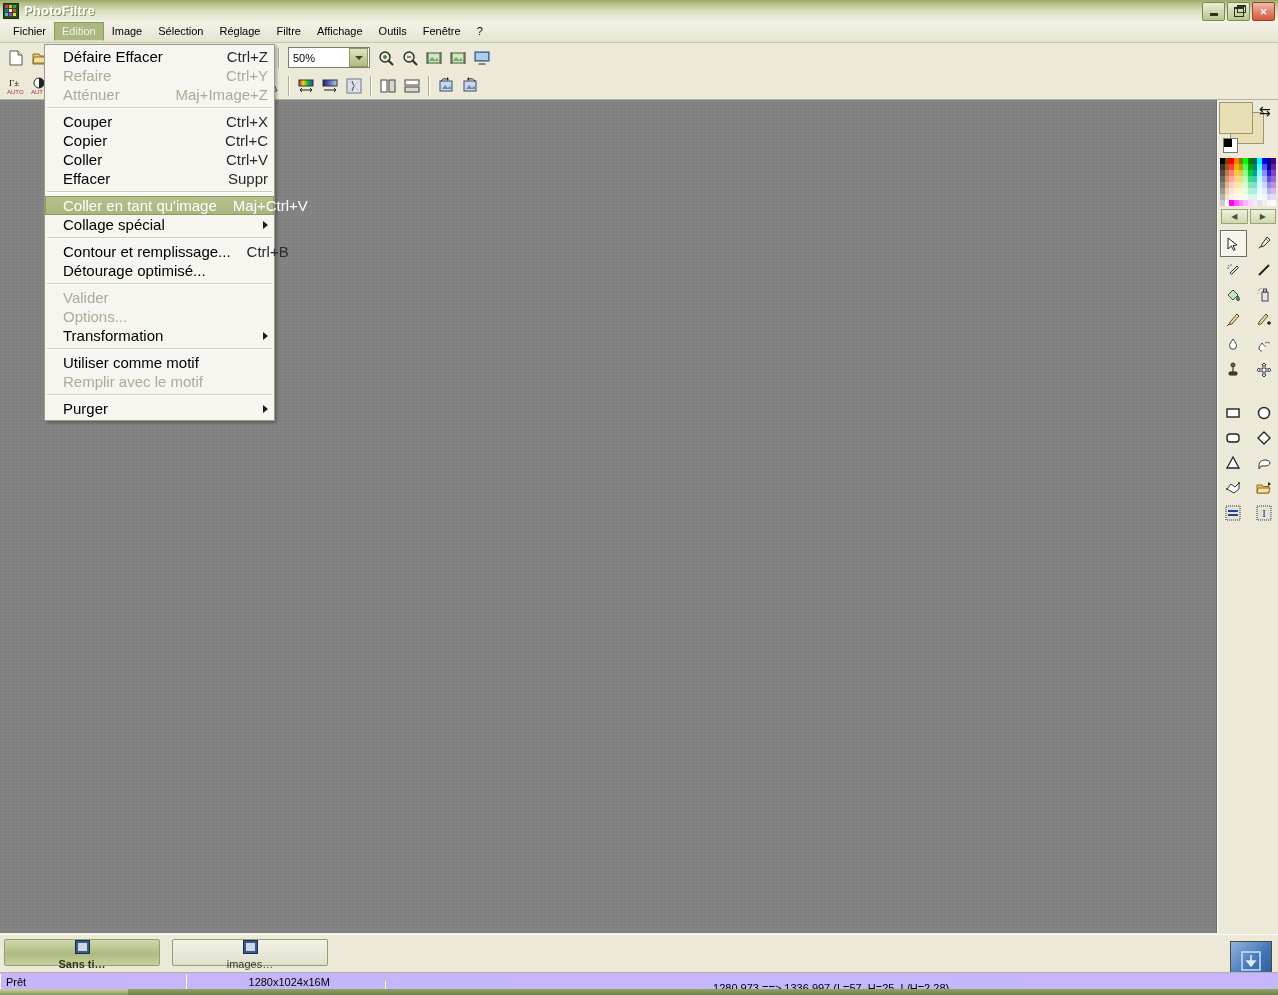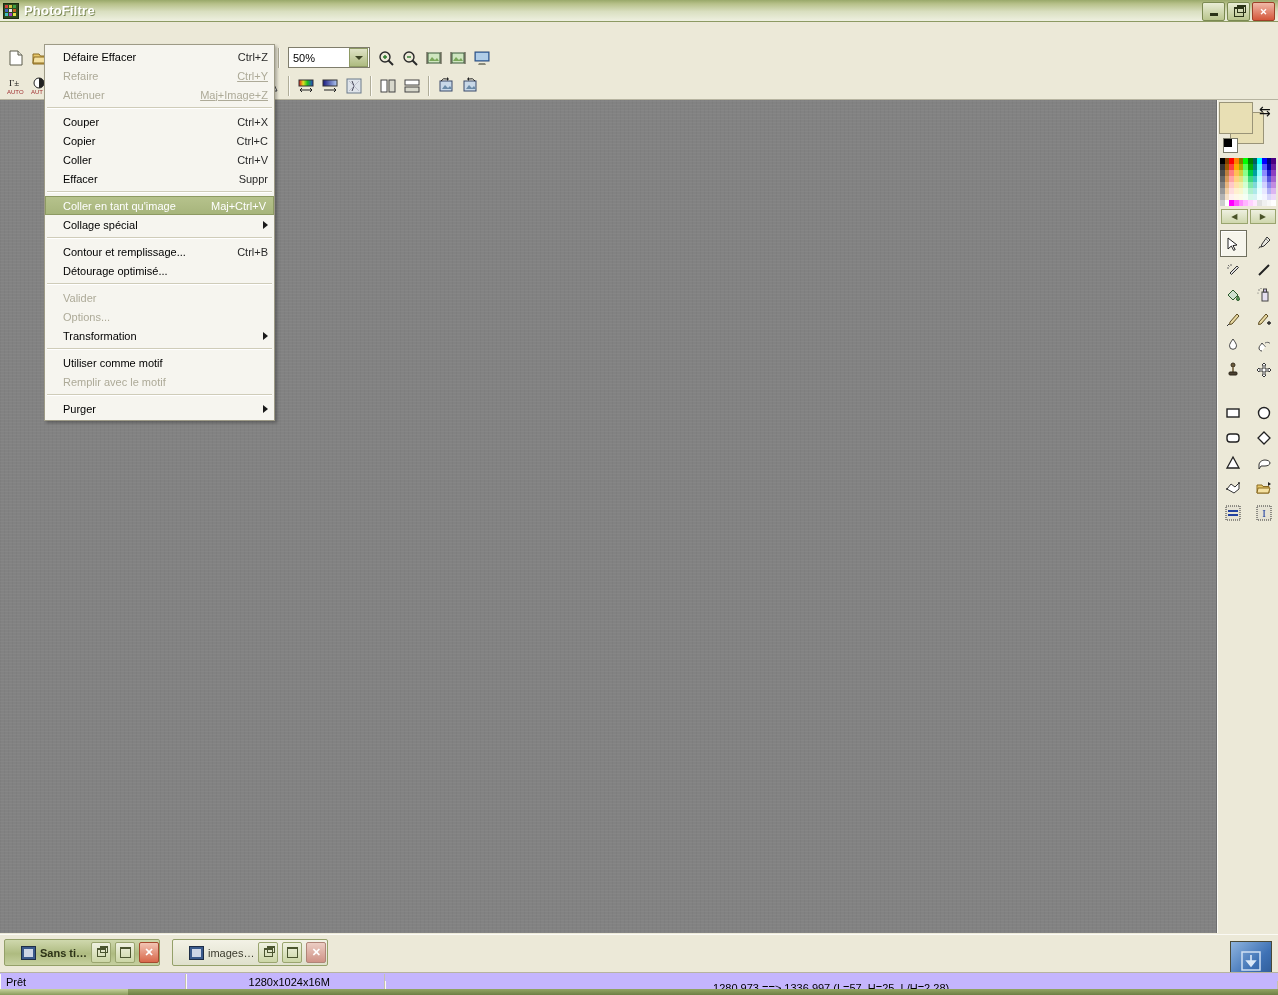--- a/index.html
+++ b/index.html
@@ -245,23 +245,24 @@
     width: 1278px; height: 38px;
     background: #ece9d8;
     border-top: 1px solid #fbfaf4;
   }
   .mdi-btn {
     position: absolute; top: 4px;
     height: 27px;
     border: 1px solid #94a069;
     border-radius: 2px;
     display: flex; align-items: center;
-    padding: 0 16px;
+    padding: 0 6px;
     box-sizing: border-box;
     gap: 4px;
+    flex-direction: column;
   }
   .mdi-btn.active {
     background: linear-gradient(to bottom, #cfd8ad, #aebb80 55%, #c6d0a0);
   }
   .mdi-btn.inactive {
     background: linear-gradient(to bottom, #f3f2e6, #dfe0cc);
   }
   .mdi-icon {
     width: 15px; height: 14px;
     background: #3a5a8c;
@@ -355,36 +356,36 @@
     border: 1px solid #9d9a86;
     box-shadow: 2px 2px 3px rgba(0,0,0,0.28);
     padding: 2px 0;
     z-index: 50;
   }
   .dd-row {
     display: flex;
     align-items: center;
     height: 19px;
     padding: 0 6px 0 18px;
-    font-size: 11px;
+    font-size: 15px;
     color: #000;
     position: relative;
     box-sizing: border-box;
   }
   .dd-row.disabled { color: #adaa98; }
   .dd-row.highlight {
     background: linear-gradient(to bottom, #b6c28c, #a7b57c);
     color: #ffffff;
     border: 1px solid #8d9a63;
     padding: 0 7px 0 17px;
     align-items: center;
   }
   .dd-label { flex: 1; white-space: nowrap; }
   .dd-accel { color: #2a2a2a; margin-left: 16px; white-space: nowrap; }
-  .dd-row.disabled .dd-accel { color: #adaa98; text-decoration: underline; }
+  .dd-row.disabled .dd-accel { color: #adaa98; }
   .dd-row.highlight .dd-accel { color: #ffffff; }
   .dd-sub {
     position: absolute; right: 6px; top: 50%;
     margin-top: -4px;
     border-left: 5px solid #1a1a1a;
     border-top: 4px solid transparent;
     border-bottom: 4px solid transparent;
     width: 0; height: 0;
   }
   .dd-sep {
@@ -416,20 +417,32 @@
       <div class="tb-btn">
           <span class="gl-min"></span>
         </div>
       <div class="tb-btn">
           <span class="gl-restore"></span>
         </div>
       <div class="tb-btn close">✕</div>
     </div>
   </div>
 
+  <div id="menubar">
+      <div class="menu-item">Fichier</div>
+      <div class="menu-item active">Edition</div>
+      <div class="menu-item">Image</div>
+      <div class="menu-item">Sélection</div>
+      <div class="menu-item">Réglage</div>
+      <div class="menu-item">Filtre</div>
+      <div class="menu-item">Affichage</div>
+      <div class="menu-item">Outils</div>
+      <div class="menu-item">Fenêtre</div>
+      <div class="menu-item">?</div>
+    </div>
 
   <div class="toolbar" id="toolbar1">
     <div class="tbtn">
       <svg width="18" height="18" viewBox="0 0 18 18">
           <path d="M3 2h8l4 4v10H3z" fill="#fff" stroke="#5a5a4a"></path>
           <path d="M11 2v4h4" fill="#e4e4dc" stroke="#5a5a4a"></path>
         </svg>
     </div>
     <div class="tbtn">
       <svg width="18" height="18" viewBox="0 0 18 18">

